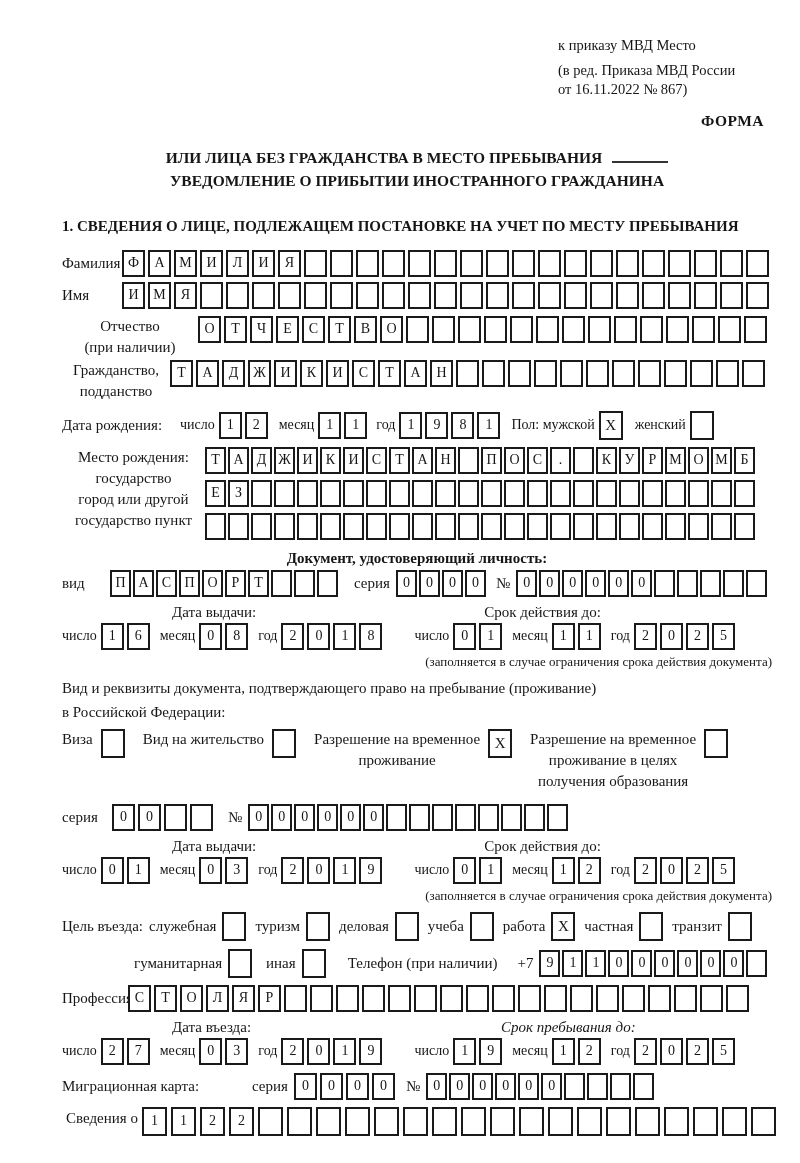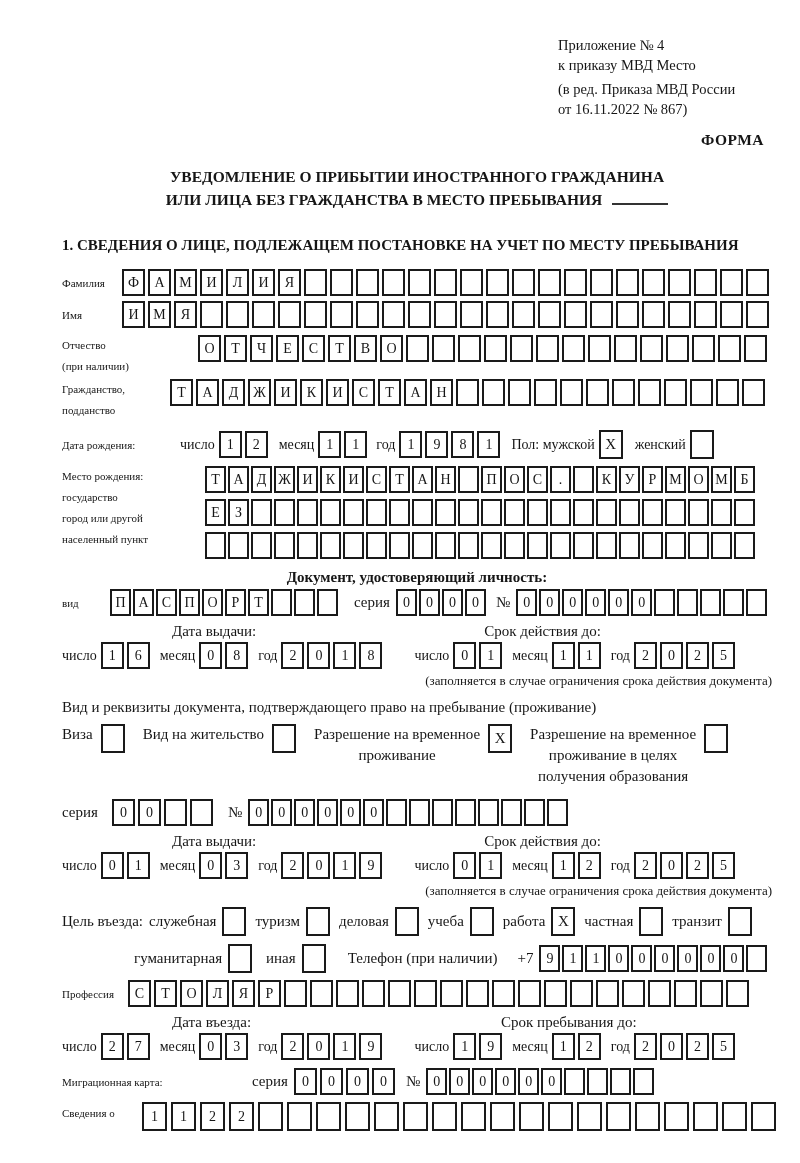--- a/index.html
+++ b/index.html
@@ -10,22 +10,22 @@
   }
   .hdr{margin-left:496px;font-size:14.5px;line-height:19.5px;}
   .hdr .gap{margin-top:5px;}
   .forma{text-align:right;font-weight:bold;margin-top:12px;margin-right:8px;font-size:15.5px;letter-spacing:.5px;}
   .title{text-align:center;font-weight:bold;font-size:15.5px;margin-top:16px;line-height:23px;}
   .blank{display:inline-block;width:56px;border-bottom:2px solid #333;margin-left:10px;vertical-align:baseline;}
   .sec1{font-weight:bold;font-size:15px;margin-top:26px;}
 
   .row{display:flex;align-items:center;margin-top:5px;}
   .row.top{align-items:flex-start;}
-  .lbl{font-size:11px;flex:none;}
-  .lbl2{font-size:11px;line-height:21px;flex:none;}
+  .lbl{font-size:15px;flex:none;}
+  .lbl2{font-size:15px;line-height:21px;flex:none;text-align:center;}
   .w60{width:60px;}.w136{width:136px;}.w108{width:108px;}.w143{width:143px;}.w66{width:66px;}.w80{width:80px;}
   .cells{display:flex;flex:none;}
   .cell{width:19px;height:23px;border:2px solid #1a1a1a;margin-right:3px;display:flex;
         align-items:center;justify-content:center;font-size:14px;flex:none;background:#fff;}
   .sm .cell{width:17px;margin-right:2px;}
   .lg .cell{width:21px;height:25px;margin-right:4px;}
   .stack > .cells{margin-bottom:6px;}
   .checkbox{width:20px;height:25px;border:2px solid #1a1a1a;display:inline-flex;align-items:center;
         justify-content:center;font-size:15px;flex:none;background:#fff;}
   .dl{font-size:14px;margin-right:4px;flex:none;}
@@ -39,31 +39,30 @@
   .opt .olabel{font-size:15px;text-align:center;line-height:21px;margin-right:8px;}
   .ck-gap{margin-right:18px;}
   .pl{font-size:15px;margin-right:6px;flex:none;}
 </style>
 </head>
 <body>
 
 <div class="page">
 
   <div class="hdr">
-    <div>Приложение № 4</div>
     <div>к приказу МВД Место</div>
     <div class="gap">(в ред. Приказа МВД России</div>
     <div>от 16.11.2022 № 867)</div>
   </div>
 
   <div class="forma">ФОРМА</div>
 
   <div class="title">
+    <div><span>ИЛИ ЛИЦА БЕЗ ГРАЖДАНСТВА В МЕСТО ПРЕБЫВАНИЯ</span><span class="blank"></span></div>
     <div>УВЕДОМЛЕНИЕ О ПРИБЫТИИ ИНОСТРАННОГО ГРАЖДАНИНА</div>
-    <div><span>ИЛИ ЛИЦА БЕЗ ГРАЖДАНСТВА В МЕСТО ПРЕБЫВАНИЯ</span><span class="blank"></span></div>
   </div>
 
   <div class="sec1">1. СВЕДЕНИЯ О ЛИЦЕ, ПОДЛЕЖАЩЕМ ПОСТАНОВКЕ НА УЧЕТ ПО МЕСТУ ПРЕБЫВАНИЯ</div>
 
   <div class="row" style="margin-top:15px;">
     <span class="lbl w60">Фамилия</span>
     <span class="cells">
         <span class="cell">Ф</span>
         <span class="cell">А</span>
         <span class="cell">М</span>
@@ -209,21 +208,21 @@
     <span class="checkbox">X</span>
     <span class="dl" style="margin-left:12px;">женский</span>
     <span class="checkbox"></span>
   </div>
 
   <div class="row top" style="margin-top:7px;">
     <div class="lbl2 w143">
       <div>Место рождения:</div>
       <div>государство</div>
       <div>город или другой</div>
-      <div>населенный пункт</div>
+      <div>государство пункт</div>
     </div>
     <div class="stack">
       <div class="cells sm">
           <span class="cell">Т</span>
           <span class="cell">А</span>
           <span class="cell">Д</span>
           <span class="cell">Ж</span>
           <span class="cell">И</span>
           <span class="cell">К</span>
           <span class="cell">И</span>
@@ -379,20 +378,21 @@
           <span class="cell">2</span>
           <span class="cell">0</span>
           <span class="cell">2</span>
           <span class="cell">5</span>
         </span>
     </span>
   </div>
   <div class="note">(заполняется в случае ограничения срока действия документа)</div>
 
   <div class="intro">Вид и реквизиты документа, подтверждающего право на пребывание (проживание)</div>
+  <div class="intro" style="margin-top:7px;">в Российской Федерации:</div>
 
   <div class="row top" style="margin-top:8px;">
     <div class="opt">
       <span class="olabel">Виза</span>
       <span class="checkbox ck-gap"></span>
     </div>
     <div class="opt">
       <span class="olabel">Вид на жительство</span>
       <span class="checkbox ck-gap"></span>
     </div>
@@ -550,21 +550,21 @@
         <span class="cell"></span>
         <span class="cell"></span>
         <span class="cell"></span>
         <span class="cell"></span>
         <span class="cell"></span>
       </span>
   </div>
 
   <div class="dhdr">
     <span style="margin-left:110px;">Дата въезда:</span>
-    <span style="margin-left:250px;">Срок пребывания до:</span>
+    <span style="margin-left:250px;font-style:italic;">Срок пребывания до:</span>
   </div>
   <div class="row" style="margin-top:2px;">
     <span class="dg">
       <span class="dl">число</span>
         <span class="cells">
           <span class="cell">2</span>
           <span class="cell">7</span>
         </span>
       <span class="dl">месяц</span>
         <span class="cells">

